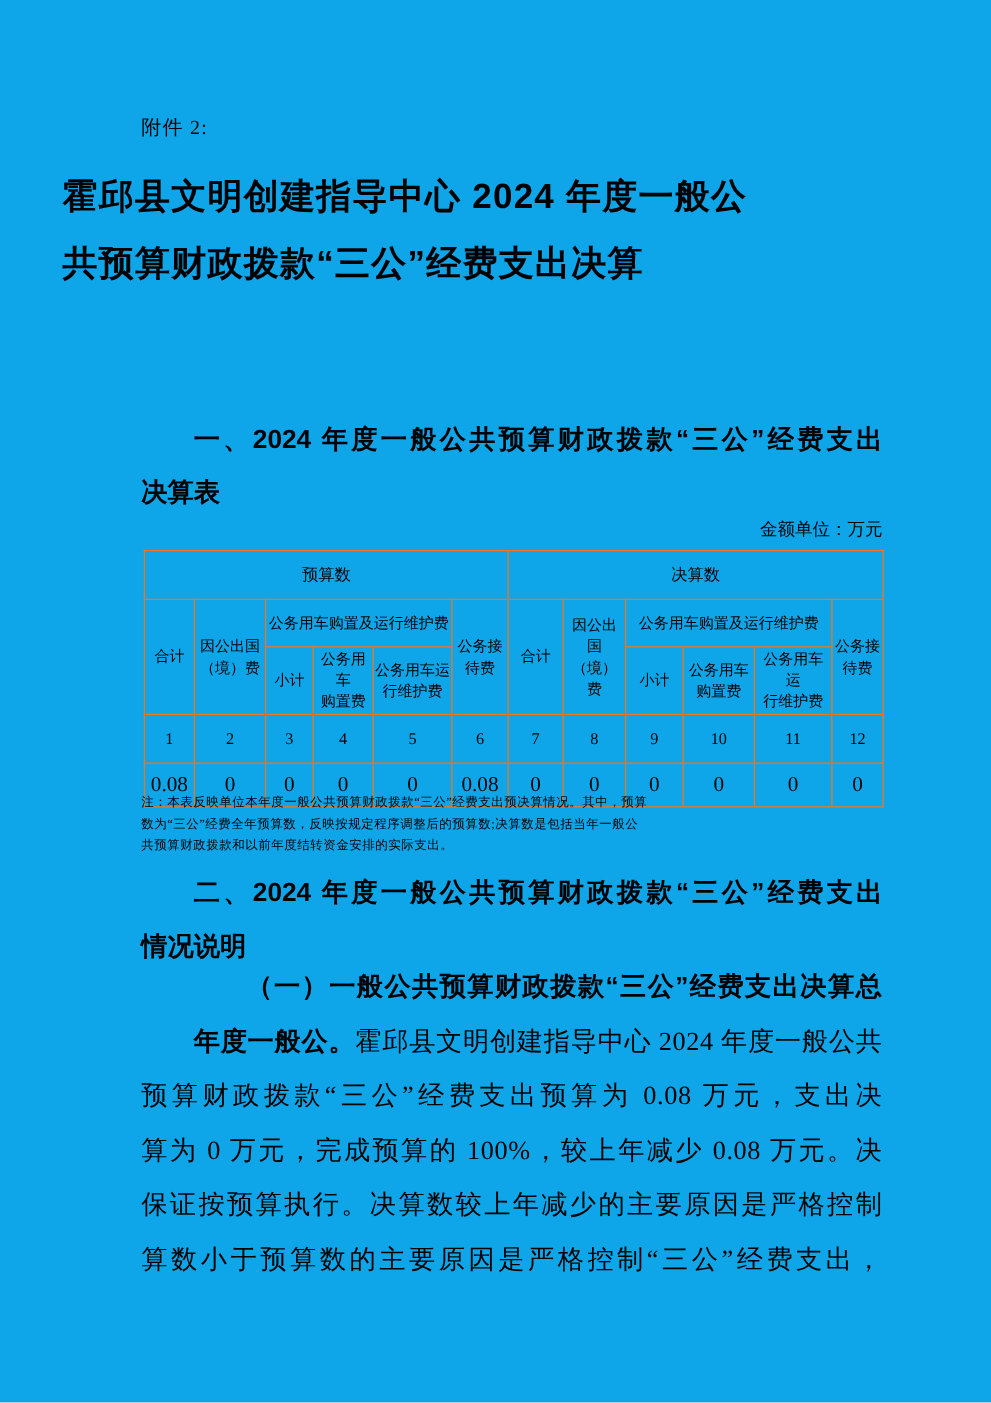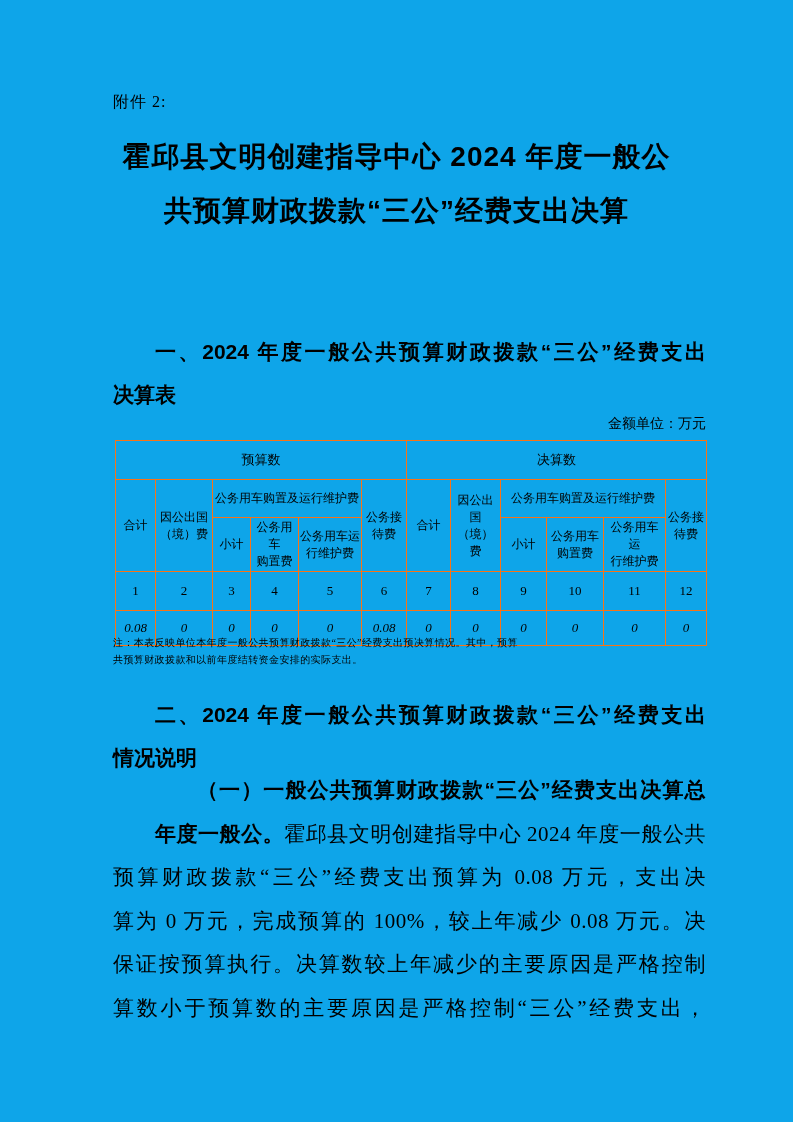--- a/index.html
+++ b/index.html
@@ -21,21 +21,20 @@
     left: 113px;
     top: 92px;
     font-size: 16px;
     letter-spacing: 1px;
   }
   .doc-title {
     position: absolute;
     left: 50px;
     right: 50px;
     top: 130px;
-    text-align: center;
     font-family: "Liberation Sans", "DejaVu Sans", sans-serif;
     font-weight: bold;
     font-size: 28px;
     line-height: 54px;
     letter-spacing: 1px;
   }
   .hblock {
     position: absolute;
     left: 113px;
     width: 593px;
@@ -89,21 +88,21 @@
     font-weight: normal;
     padding: 1px;
     white-space: pre-line;
     overflow: hidden;
   }
   .th-group { height: 36px; font-size: 13px; }
   .th-sub   { font-size: 12px; }
   .row-sub1 th { height: 35px; margin-left: 43px; }
   .row-sub2 th { height: 43px; }
   .row-num td  { height: 36px; font-size: 13px; }
-  .row-val td  { height: 32px; font-size: 13px; font-style: italic; }
+  .row-val td  { height: 32px; font-size: 17px; }
   .note-block {
     position: absolute;
     left: 113px;
     top: 634px;
     width: 595px;
     font-size: 10px;
     line-height: 17px;
     letter-spacing: 0.4px;
   }
 </style>
@@ -198,20 +197,21 @@
       <td>0</td>
       <td>0</td>
       <td>0</td>
       <td>0</td>
     </tr>
   </tbody>
     </table>
 
   <div class="note-block">
     <div>注：本表反映单位本年度一般公共预算财政拨款“三公”经费支出预决算情况。其中，预算</div>
+    <div>数为“三公”经费全年预算数，反映按规定程序调整后的预算数;决算数是包括当年一般公</div>
     <div>共预算财政拨款和以前年度结转资金安排的实际支出。</div>
   </div>
 
   <div class="hblock" style="top:693px;">
     <div class="jline indent1">二、2024 年度一般公共预算财政拨款“三公”经费支出</div>
     <div>情况说明</div>
   </div>
 
   <div class="pblock" style="top:768px;">
     <div class="jline indent1 bold-run">（一）一般公共预算财政拨款“三公”经费支出决算总</div>

